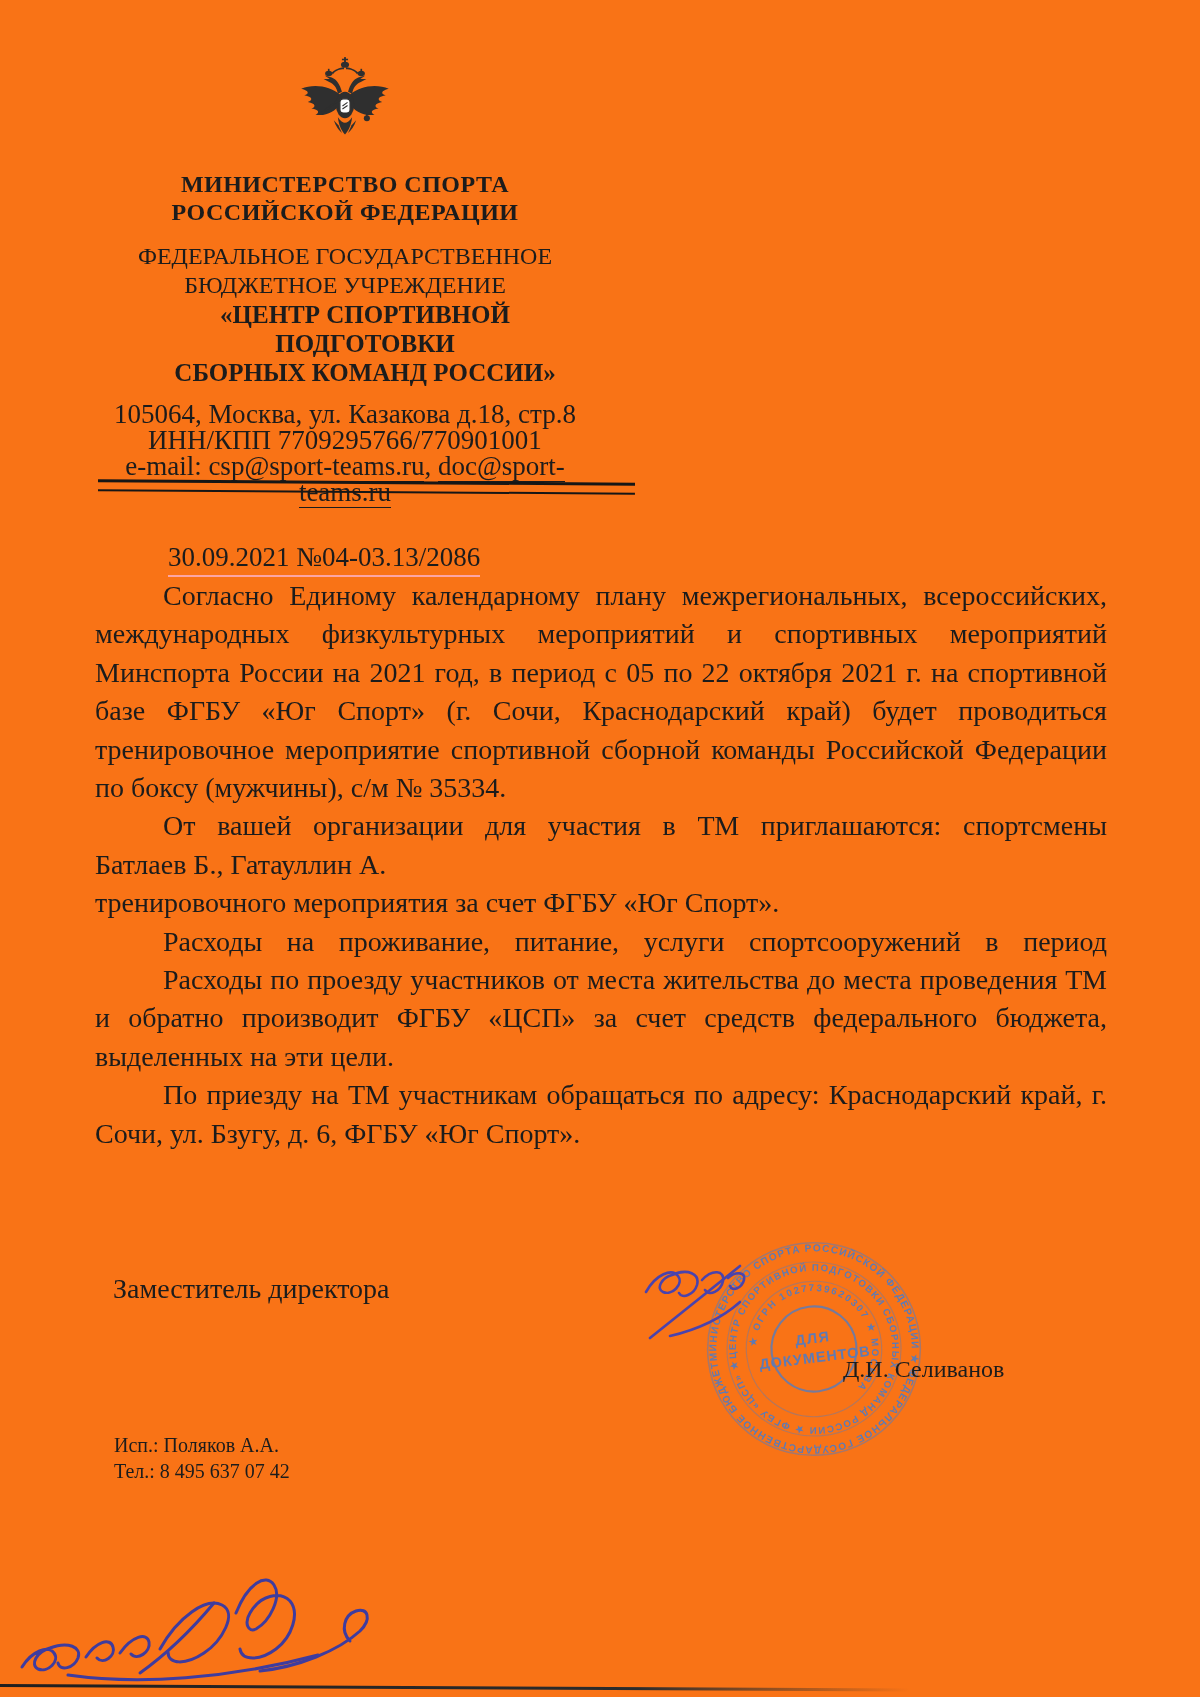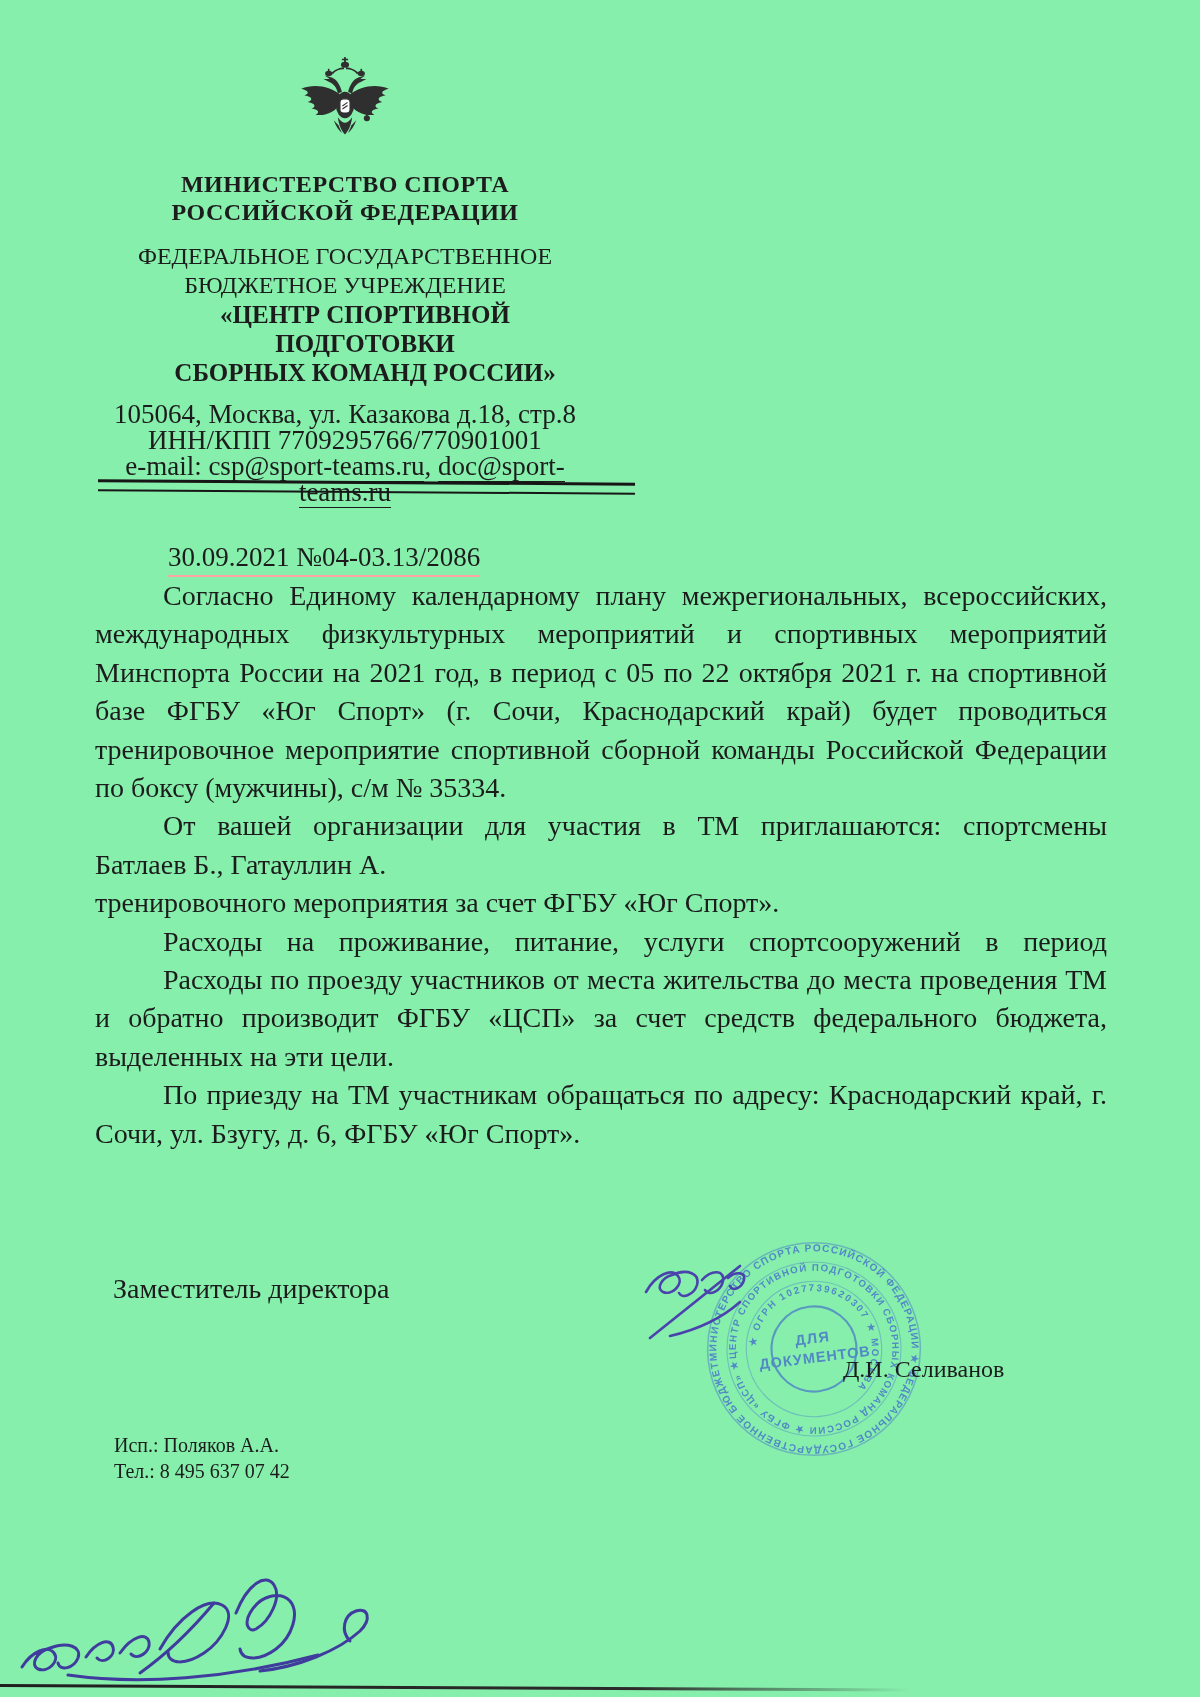--- a/index.html
+++ b/index.html
@@ -1,19 +1,19 @@
 <!DOCTYPE html>
 <html><head>
 <meta charset="utf-8">
 <style>
   html,body{margin:0;padding:0;background:#e8e8e8;}
   .page{
     position:relative;
     width:1200px;height:1697px;
-    background:#86efac;
+    background:#f97316;
     overflow:hidden;
     font-family:"Liberation Serif", serif;
     color:#1c1c1c;
   }
   
   .lh-left{
     position:absolute;left:105px;top:48px;width:480px;
     text-align:center;
   }
   .coat{width:112px;height:118px;margin:0 auto 4px auto;display:block;}

